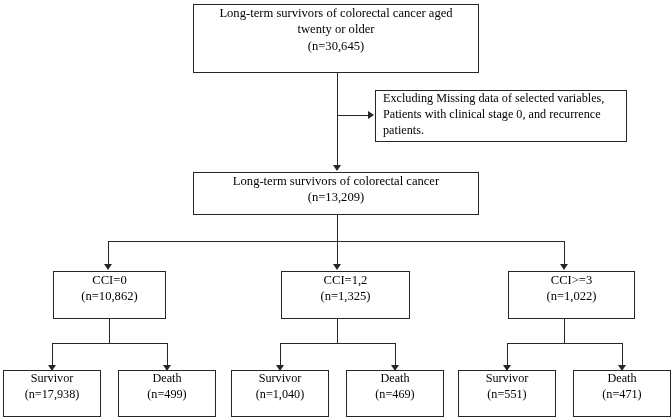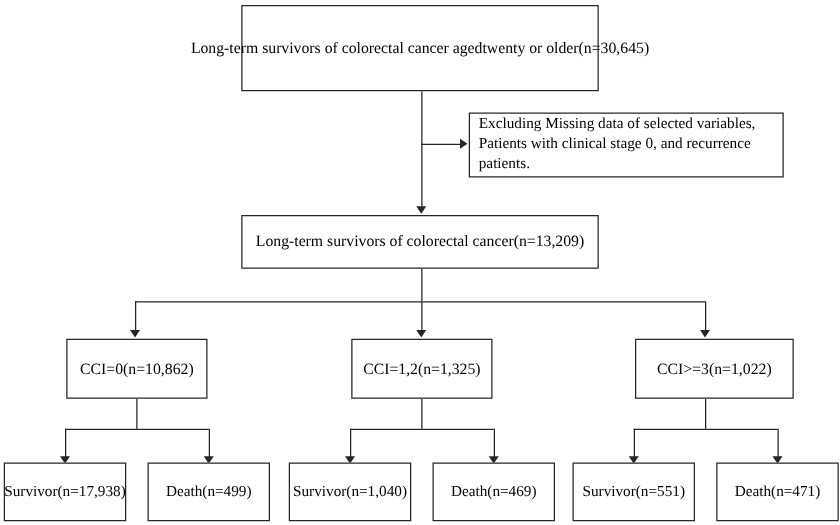--- a/index.html
+++ b/index.html
@@ -14,23 +14,22 @@
     background: #ffffff;
     font-family: "Liberation Serif", "DejaVu Serif", serif;
     overflow: hidden;
   }
   .box {
     position: absolute;
     box-sizing: border-box;
     border: 1.3px solid #262626;
     background: #ffffff;
     display: flex;
-    flex-direction: row;
+    flex-direction: column;
     align-items: center;
-    justify-content: center;
     text-align: center;
     color: #000000;
     line-height: 1.30;
     z-index: 3;
   }
   .box.left-align {
     align-items: flex-start;
     text-align: left;
     padding-left: 7px;
     padding-right: 4px;
@@ -107,21 +106,21 @@
   <div class="arrow-down" style="left:332.5px; top:264px;"></div>
 
   <div class="vline" style="left:563.5px; top:240.5px; height:25px;"></div>
   <div class="arrow-down" style="left:559.8px; top:264px;"></div>
 
   <div class="box f13" style="left:53px; top:271px; width:113px; height:48px;">
     <span class="line">CCI=0</span>
     <span class="line">(n=10,862)</span>
   </div>
 
-  <div class="box f13" style="left:281px; top:271px; width:113px; height:48px;">
+  <div class="box f13" style="left:281px; top:271px; width:129px; height:48px;">
     <span class="line">CCI=1,2</span>
     <span class="line">(n=1,325)</span>
   </div>
 
   <div class="box f13" style="left:508px; top:271px; width:127px; height:48px;">
     <span class="line">CCI&gt;=3</span>
     <span class="line">(n=1,022)</span>
   </div>
 
   <div class="vline" style="left:108.8px; top:319px; height:24px;"></div>

